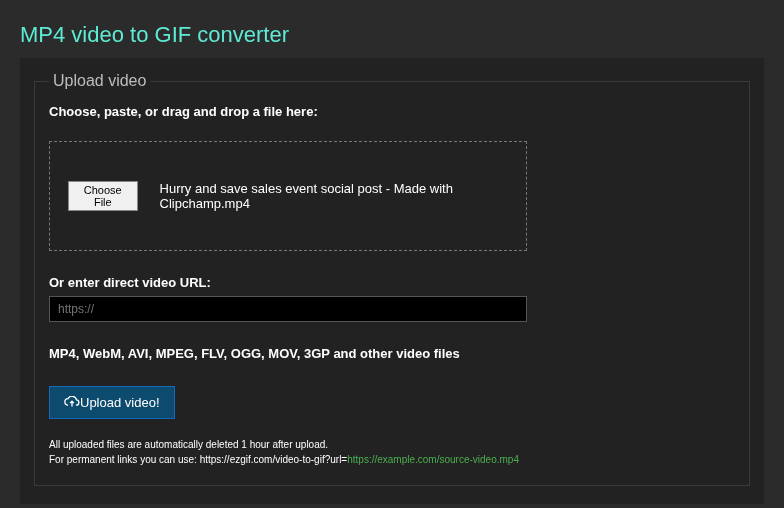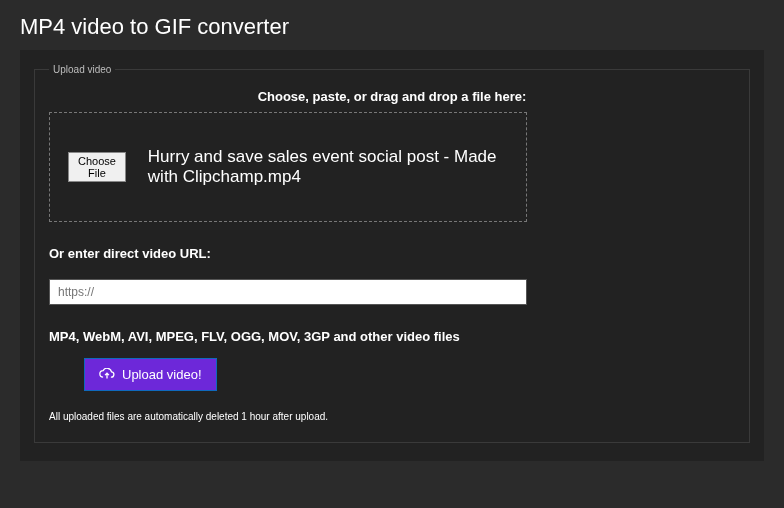--- a/index.html
+++ b/index.html
@@ -7,82 +7,80 @@
       background: #2b2b2b;
       font-family: Arial, Helvetica, sans-serif;
       font-size: 13px;
       color: #fff;
       width: 784px;
       height: 508px;
       overflow: hidden;
     }
     .wrap { padding: 6px 20px 0 20px; }
     .title {
-      color: #ffffff;
+      color: #5eead4;
       font-size: 22px;
       font-weight: 400;
-      margin: 8px 0 10px 0;
+      margin: 16px 0 10px 0;
     }
     .panel {
       background: #222;
       padding: 14px 14px 18px 14px;
     }
     fieldset.inner {
       border: 1px solid #3a3a3a;
       padding: 14px 14px 18px 14px;
     }
     fieldset.inner > legend {
       color: #bdbdbd;
-      font-size: 10px;
+      font-size: 16px;
       padding: 0 4px;
     }
-    .instr { color: #fff; font-weight: bold; font-size: 13px; margin-bottom: 8px; text-align: center; }
+    .instr { color: #fff; font-weight: bold; font-size: 13px; margin-bottom: 22px; }
     .dropzone {
       border: 1px dashed #777;
       width: 478px;
       height: 110px;
       display: flex;
       align-items: center;
       padding-left: 18px;
       margin-bottom: 24px;
     }
     .file-row { display: flex; align-items: center; gap: 22px; justify-content: space-between; }
     .choose-btn {
       background: #f0f0f0;
       color: #000;
       border: 1px solid #888;
       font-size: 11px;
       padding: 2px 6px;
       font-family: Arial, sans-serif;
       cursor: pointer;
     }
-    .filename { color: #fff; font-size: 17px; }
-    .or-label { color: #fff; font-weight: bold; font-size: 13px; margin-bottom: 18px; }
+    .filename { color: #fff; font-size: 13px; }
+    .or-label { color: #fff; font-weight: bold; font-size: 13px; margin-bottom: 6px; }
     .url-input {
       width: 478px;
-      background: #ffffff;
+      background: #000000;
       border: 1px solid #555;
       color: #888;
       font-size: 12px;
       padding: 5px 8px;
       margin-bottom: 22px;
     }
-    .formats { color: #fff; font-weight: bold; font-size: 13px; line-height: 1.5; margin-bottom: 11px; }
+    .formats { color: #fff; font-weight: bold; font-size: 13px; line-height: 1.5; margin-bottom: 22px; }
     .upload-btn {
-      background: #6d28d9;
+      background: #0c4a6e;
       color: #fff;
       border: 1px solid #0f69bc;
       padding: 8px 14px;
       font-size: 13px;
       display: inline-flex;
       align-items: center;
-      gap: 7px;
       cursor: pointer;
       margin-bottom: 18px;
-      margin-left: 35px;
     }
     .upload-icon { display: inline-block; line-height: 0; }
     .note { color: #fff; font-size: 10px; line-height: 1.5; }
     .note a { color: #4caf50; text-decoration: none; }
   </style>
 </head>
 <body>
 
 <div class="wrap">
   <h1 class="title">MP4 video to GIF converter</h1>
@@ -112,17 +110,20 @@
           <svg width="16" height="13" viewBox="0 0 24 20" fill="none" stroke="#fff" stroke-width="2">
             <path d="M6 14 a5 5 0 0 1 0 -10 a7 7 0 0 1 13 2 a4 4 0 0 1 -1 8"></path>
             <path d="M12 16 V8 M9 11 l3 -3 l3 3"></path>
           </svg>
         </span>
         <span>Upload video!</span>
       </button>
 
       <div class="note">
         <div>All uploaded files are automatically deleted 1 hour after upload.</div>
+        <div>
+          <span>For permanent links you can use: https://ezgif.com/video-to-gif?url=</span><a href="#">https://example.com/source-video.mp4</a>
+        </div>
       </div>
 
     </fieldset>
   </div>
 </div>
 
 </body></html>

